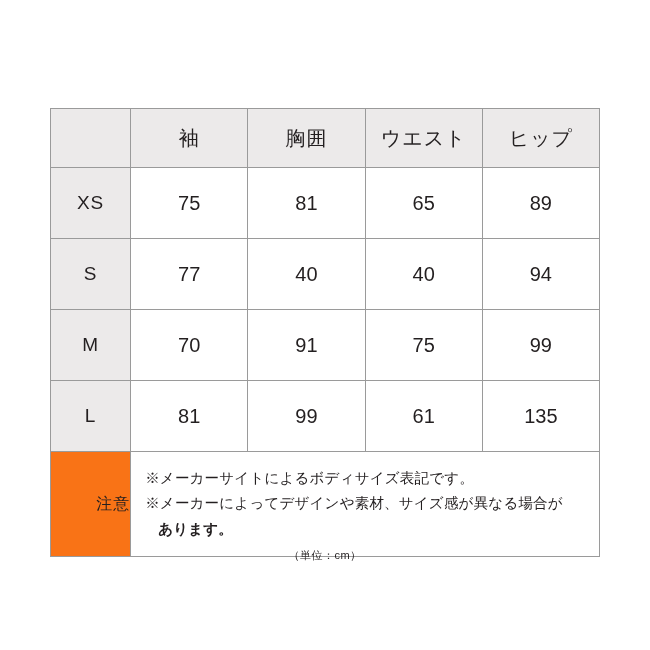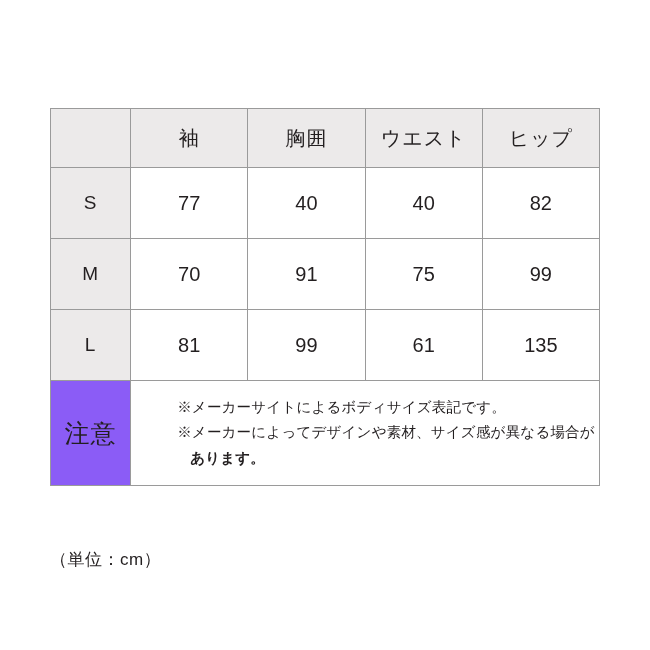--- a/index.html
+++ b/index.html
@@ -61,48 +61,48 @@
     height: 70px;
     font-size: 20px;
   }
   tr.data-row td.row-label {
     background: #eceaea;
     font-size: 19px;
     letter-spacing: 1px;
   }
   
   tr.note-row td.note-label {
-    background: #8b5cf6;
-    font-size: 25px;
+    background: #f97316;
+    font-size: 16px;
     letter-spacing: 1px;
     height: 96px;
+    text-align: right;
   }
   tr.note-row td.note-body {
     text-align: left;
     padding: 14px 12px 14px 14px;
     font-size: 14.5px;
     line-height: 1.75;
     letter-spacing: 0.2px;
   }
   .note-line {
     display: block;
     white-space: nowrap;
-    margin-left: 32px;
   }
   .note-line.indent {
     padding-left: 13px;
     font-weight: bold;
   }
   .unit {
     position: absolute;
     left: 50px;
     top: 548px;
     width: 550px;
-    text-align: left;
-    font-size: 17px;
+    text-align: center;
+    font-size: 11px;
     letter-spacing: 0.5px;
     color: #231f20;
   }
 </style>
 </head>
 <body>
 
 <div class="page">
 
   <div class="table-wrap">
@@ -118,25 +118,32 @@
         <tr class="header-row">
           <th class="corner"></th>
           <th>袖</th>
           <th>胸囲</th>
           <th>ウエスト</th>
           <th>ヒップ</th>
         </tr>
       </thead>
       <tbody>
         <tr class="data-row">
+          <td class="row-label">XS</td>
+          <td>75</td>
+          <td>81</td>
+          <td>65</td>
+          <td>89</td>
+        </tr>
+        <tr class="data-row">
           <td class="row-label">S</td>
           <td>77</td>
           <td>40</td>
           <td>40</td>
-          <td>82</td>
+          <td>94</td>
         </tr>
         <tr class="data-row">
           <td class="row-label">M</td>
           <td>70</td>
           <td>91</td>
           <td>75</td>
           <td>99</td>
         </tr>
         <tr class="data-row">
           <td class="row-label">L</td>

